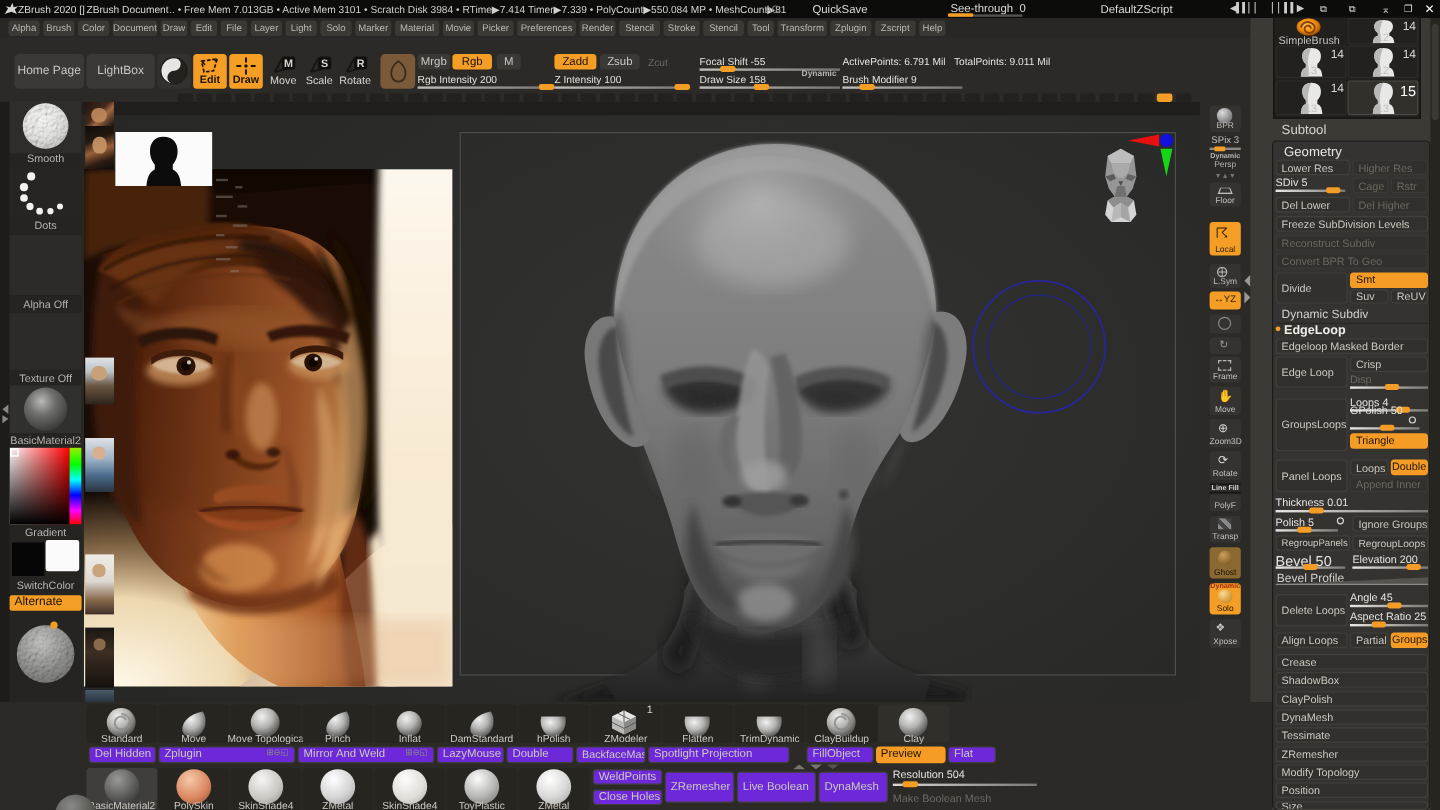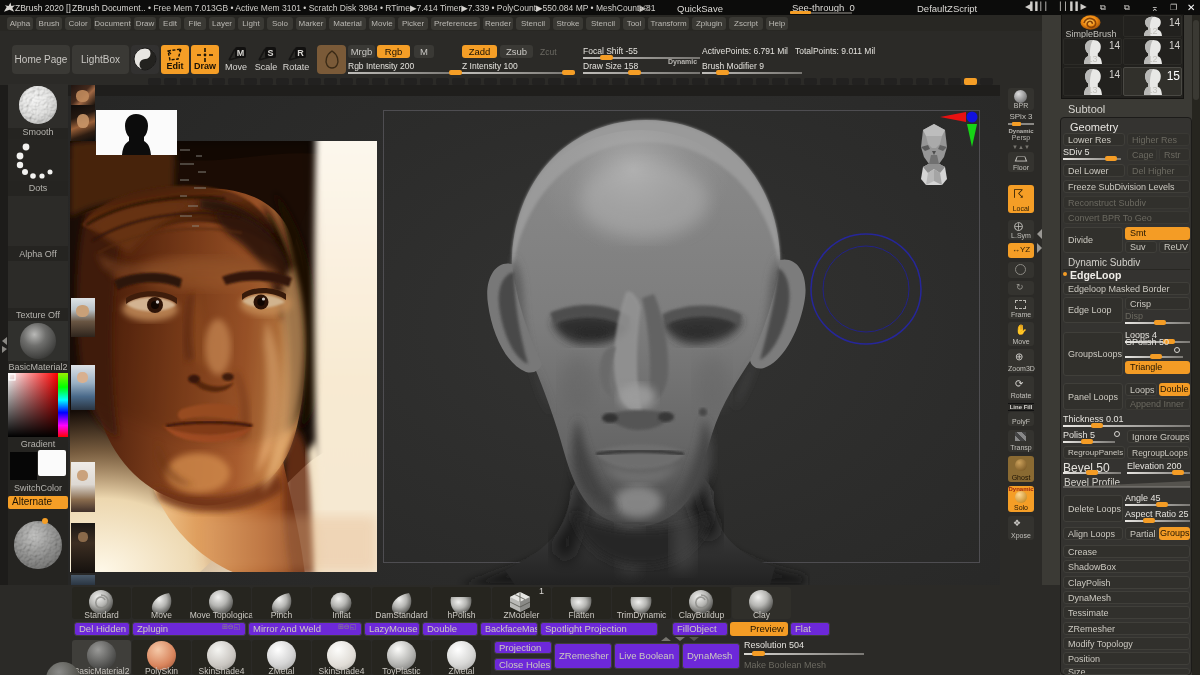--- a/index.html
+++ b/index.html
@@ -900,21 +900,21 @@
 <div class="bbtn" style="left:74px;top:622px;width:56px;height:14px;font-size:9.5px;line-height:12px;padding-left:4px">Del Hidden</div>
 <div class="bbtn" style="left:132px;top:622px;width:114px;height:14px;font-size:9.5px;line-height:12px;padding-left:4px">Zplugin</div>
 <div class="abs" style="left:222px;top:623px;color:#8a8880;font-size:7px">⊞⊖◱</div>
 <div class="bbtn" style="left:248px;top:622px;width:114px;height:14px;font-size:9.5px;line-height:12px;padding-left:4px">Mirror And Weld</div>
 <div class="abs" style="left:338px;top:623px;color:#8a8880;font-size:7px">⊞⊖◱</div>
 <div class="bbtn" style="left:364px;top:622px;width:56px;height:14px;font-size:9.5px;line-height:12px;padding-left:4px">LazyMouse</div>
 <div class="bbtn" style="left:422px;top:622px;width:56px;height:14px;font-size:9.5px;line-height:12px;padding-left:4px">Double</div>
 <div class="bbtn" style="left:480px;top:622px;width:58px;height:14px;font-size:9px;line-height:12px;padding-left:4px">BackfaceMask</div>
 <div class="bbtn" style="left:540px;top:622px;width:118px;height:14px;font-size:9.5px;line-height:12px;padding-left:4px">Spotlight Projection</div>
 <div class="bbtn" style="left:672px;top:622px;width:56px;height:14px;font-size:9.5px;line-height:12px;padding-left:4px">FillObject</div>
-<div class="pobtn" style="left:730px;top:622px;width:58px;height:14px;font-size:9.5px;line-height:13px;padding-left:20px">Preview</div>
+<div class="pobtn" style="left:730px;top:622px;width:58px;height:14px;font-size:9.5px;line-height:13px;padding-left:4px">Preview</div>
 <div class="bbtn" style="left:790px;top:622px;width:40px;height:14px;font-size:9.5px;line-height:12px;padding-left:4px">Flat</div>
 <svg class="abs" style="left:655px;top:636px" width="46" height="6" viewBox="0 0 46 6">
       <path d="M6 5 L11 1 L16 5Z" fill="#77756f"></path>
       <path d="M20 1 L25 5 L30 1Z" fill="#77756f"></path>
       <path d="M34 1 L39 5 L44 1Z" fill="#55534e"></path>
     </svg>
 <div class="bcell" style="left:72px;top:640px;width:59px;height:35px;background:#3f3e3a"></div>
 <div class="abs" style="left:87px;top:641px;width:29px;height:29px;border-radius:50%;background:radial-gradient(circle at 38% 30%,#9a9a98,#4a4a48 70%,#2c2c2a)"></div>
 <div class="blabel" style="left:61px;top:666px;width:81px">BasicMaterial2</div>
 <div class="bcell" style="left:132px;top:640px;width:59px;height:35px;background:#26251f"></div>
@@ -928,21 +928,21 @@
 <div class="blabel" style="left:241px;top:666px;width:81px">ZMetal</div>
 <div class="bcell" style="left:312px;top:640px;width:59px;height:35px;background:#26251f"></div>
 <div class="abs" style="left:327px;top:641px;width:29px;height:29px;border-radius:50%;background:radial-gradient(circle at 38% 30%,#fdfdfb,#e0dcd6 60%,#a8a6a2)"></div>
 <div class="blabel" style="left:301px;top:666px;width:81px">SkinShade4</div>
 <div class="bcell" style="left:372px;top:640px;width:59px;height:35px;background:#26251f"></div>
 <div class="abs" style="left:387px;top:641px;width:29px;height:29px;border-radius:50%;background:radial-gradient(circle at 38% 28%,#fcfcfa,#b5b5b2 55%,#6a6a68)"></div>
 <div class="blabel" style="left:361px;top:666px;width:81px">ToyPlastic</div>
 <div class="bcell" style="left:432px;top:640px;width:59px;height:35px;background:#26251f"></div>
 <div class="abs" style="left:447px;top:641px;width:29px;height:29px;border-radius:50%;background:radial-gradient(circle at 38% 30%,#ffffff,#d8d8d6 55%,#9e9e9c)"></div>
 <div class="blabel" style="left:421px;top:666px;width:81px">ZMetal</div>
-<div class="bbtn" style="left:494px;top:641px;width:58px;height:13px;font-size:9.5px;line-height:11px;padding-left:4px">Projection</div>
+<div class="bbtn" style="left:494px;top:641px;width:58px;height:13px;font-size:9.5px;line-height:11px;padding-left:4px">WeldPoints</div>
 <div class="bbtn" style="left:494px;top:658px;width:58px;height:13px;font-size:9.5px;line-height:11px;padding-left:4px">Close Holes</div>
 <div class="bbtn" style="left:554px;top:643px;width:58px;height:26px;font-size:9.5px;line-height:24px;padding-left:4px">ZRemesher</div>
 <div class="bbtn" style="left:614px;top:643px;width:66px;height:26px;font-size:9.5px;line-height:24px;padding-left:4px">Live Boolean</div>
 <div class="bbtn" style="left:682px;top:643px;width:58px;height:26px;font-size:9.5px;line-height:24px;padding-left:4px">DynaMesh</div>
 <div class="abs" style="left:744px;top:640px;color:#e5e3de;font-size:9px;white-space:nowrap">Resolution 504</div>
 <div class="abs" style="left:744px;top:653px;width:120px;height:2px;background:linear-gradient(90deg,#d8d6d2,#7a7874)"></div>
 <div class="abs" style="left:752px;top:651px;width:13px;height:5px;background:#f49c25;border-radius:2px"></div>
 <div class="abs" style="left:744px;top:660px;color:#6b6960;font-size:9px;white-space:nowrap">Make Boolean Mesh</div>
 <div class="abs" style="left:46px;top:662px;width:34px;height:34px;border-radius:50%;background:radial-gradient(circle at 38% 30%,#8a8a88,#55554f 60%,#2e2e2c)"></div>
   </div>

